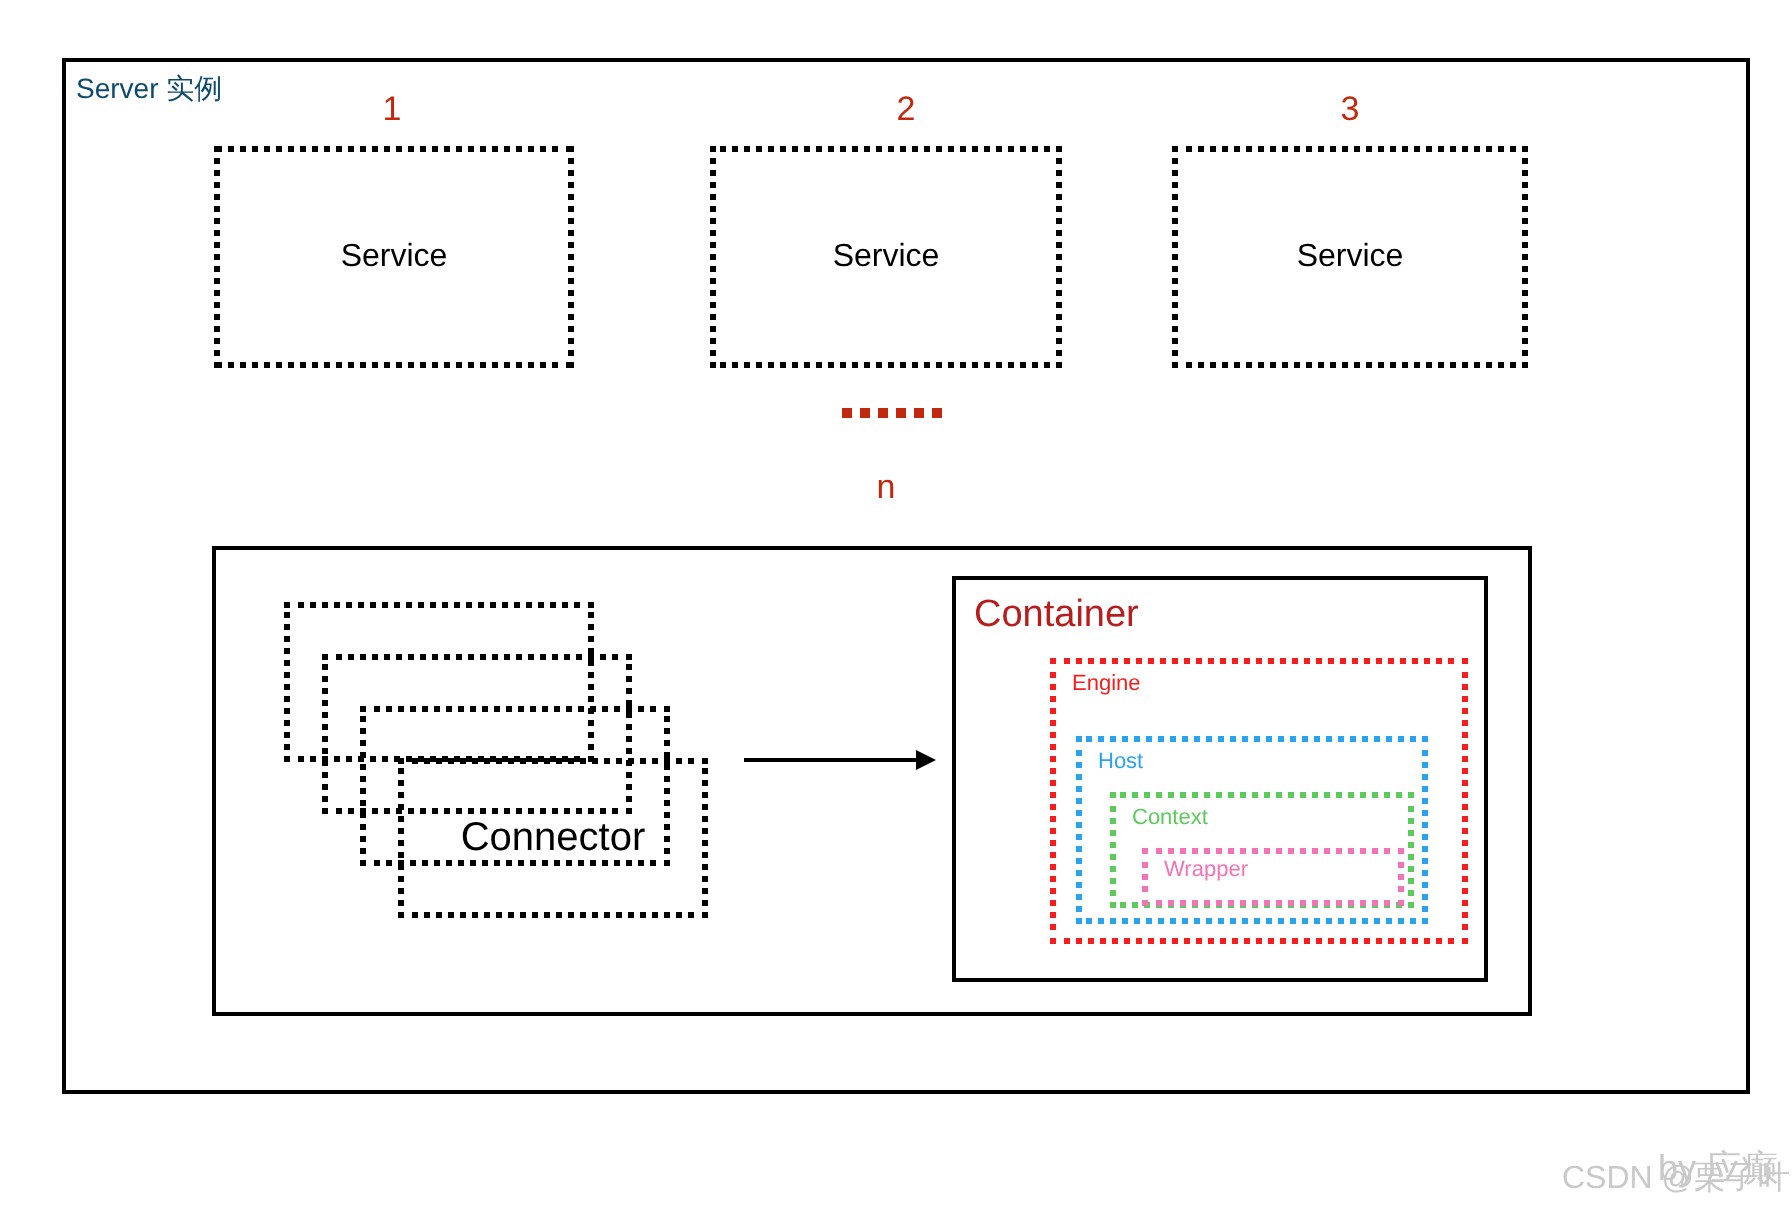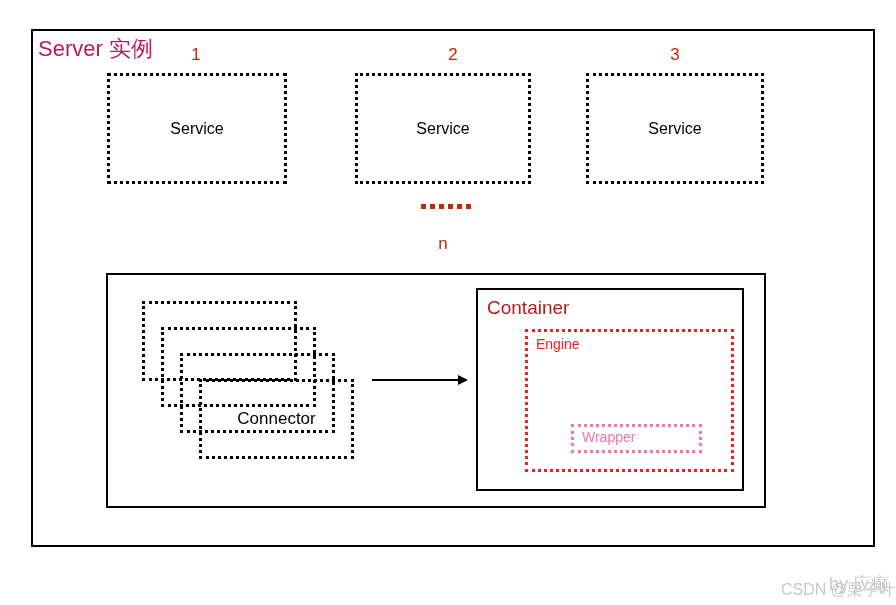--- a/index.html
+++ b/index.html
@@ -25,22 +25,22 @@
     top: 29px;
     width: 844px;
     height: 518px;
     border: 2px solid #000000;
     box-sizing: border-box;
   }
   .server-title {
     position: absolute;
     left: 38px;
     top: 36px;
-    font-size: 22px;
-    color: #be185d;
+    font-size: 14px;
+    color: #0c4a6e;
     white-space: nowrap;
     line-height: 1.2;
   }
 
   
   .service-box {
     position: absolute;
     border: 3px dotted #000000;
     box-sizing: border-box;
     display: flex;
@@ -119,21 +119,21 @@
   .connector-card.c4 { left: 57px; top: 78px; }
   .connector-label {
     position: absolute;
     left: 57px;
     top: 78px;
     width: 155px;
     height: 80px;
     display: flex;
     align-items: center;
     justify-content: center;
-    font-size: 17px;
+    font-size: 20px;
     color: #000000;
   }
 
   
   .arrow {
     position: absolute;
     left: 372px;
     top: 374px;
     width: 96px;
     height: 12px;
@@ -161,21 +161,21 @@
   .layer {
     position: absolute;
     border-style: dotted;
     border-width: 3px;
     box-sizing: border-box;
   }
   .layer > .layer-label {
     position: absolute;
     left: 8px;
     top: 4px;
-    font-size: 14px;
+    font-size: 11px;
     white-space: nowrap;
   }
 
   .layer-engine  { left: 525px; top: 329px; width: 209px; height: 143px; }
   .layer-host    { left: 538px; top: 368px; width: 176px; height: 94px;  }
   .layer-context { left: 555px; top: 396px; width: 152px; height: 58px;  }
   .layer-wrapper { left: 571px; top: 424px; width: 131px; height: 29px;  }
 
   
   .watermark {
@@ -245,20 +245,26 @@
     <line x1="0" y1="6" x2="86" y2="6" stroke="#000000" stroke-width="2"></line>
     <polygon points="86,1 96,6 86,11" fill="#000000"></polygon>
   </svg>
 
   <div class="container-box"></div>
   <div class="container-title">Container</div>
 
   <div class="layer layer-engine" style="border-color:#f51d1d;">
     <span class="layer-label" style="color:#f51d1d;">Engine</span>
   </div>
+  <div class="layer layer-host" style="border-color:#2aa3ef;">
+    <span class="layer-label" style="color:#2aa3ef;">Host</span>
+  </div>
+  <div class="layer layer-context" style="border-color:#5ccb5c;">
+    <span class="layer-label" style="color:#5ccb5c;">Context</span>
+  </div>
   <div class="layer layer-wrapper" style="border-color:#f472b6;text-align:center;">
     <span class="layer-label" style="color:#f472b6; top:2px;">Wrapper</span>
   </div>
 
   <div class="watermark">
     <span class="wm-by">by 应癫</span>
     <span class="wm-csdn">CSDN @栗子叶</span>
   </div>
 
 </div>

